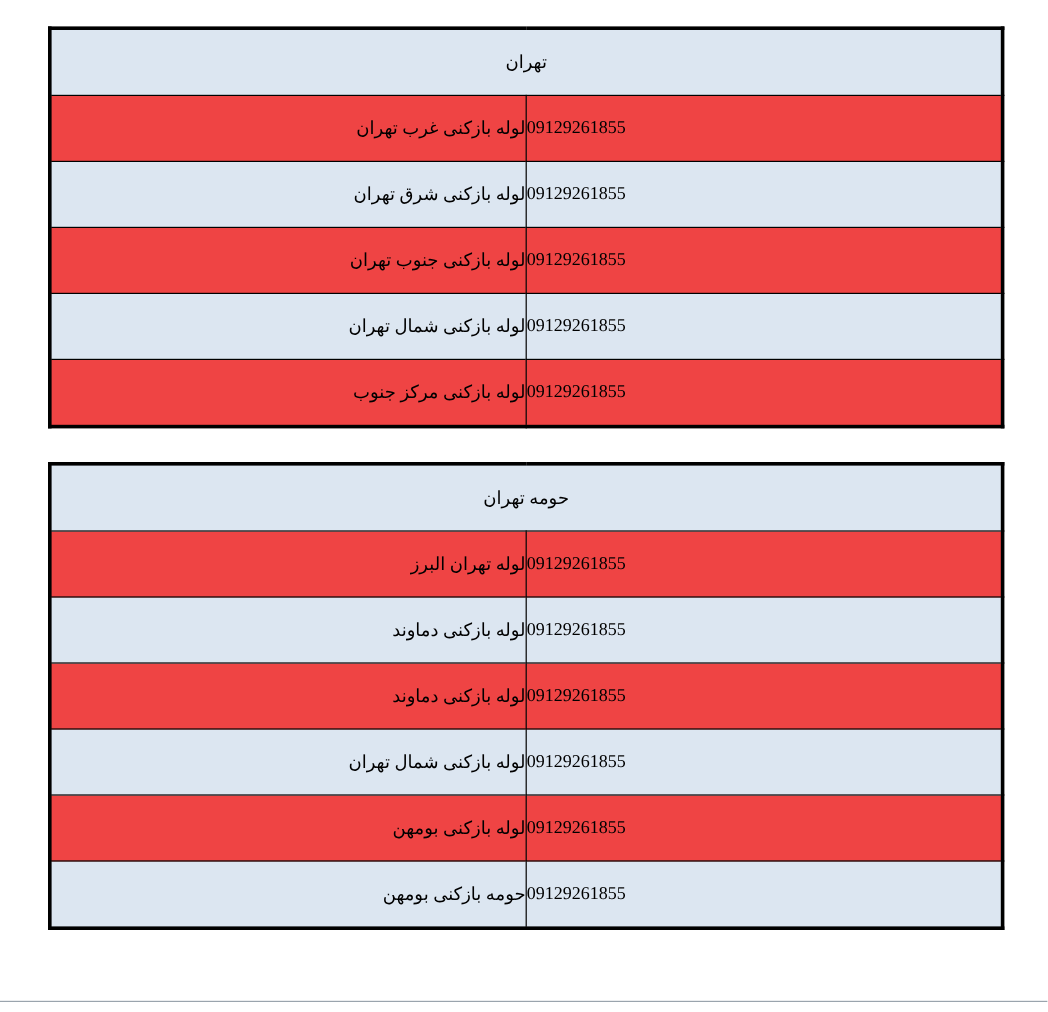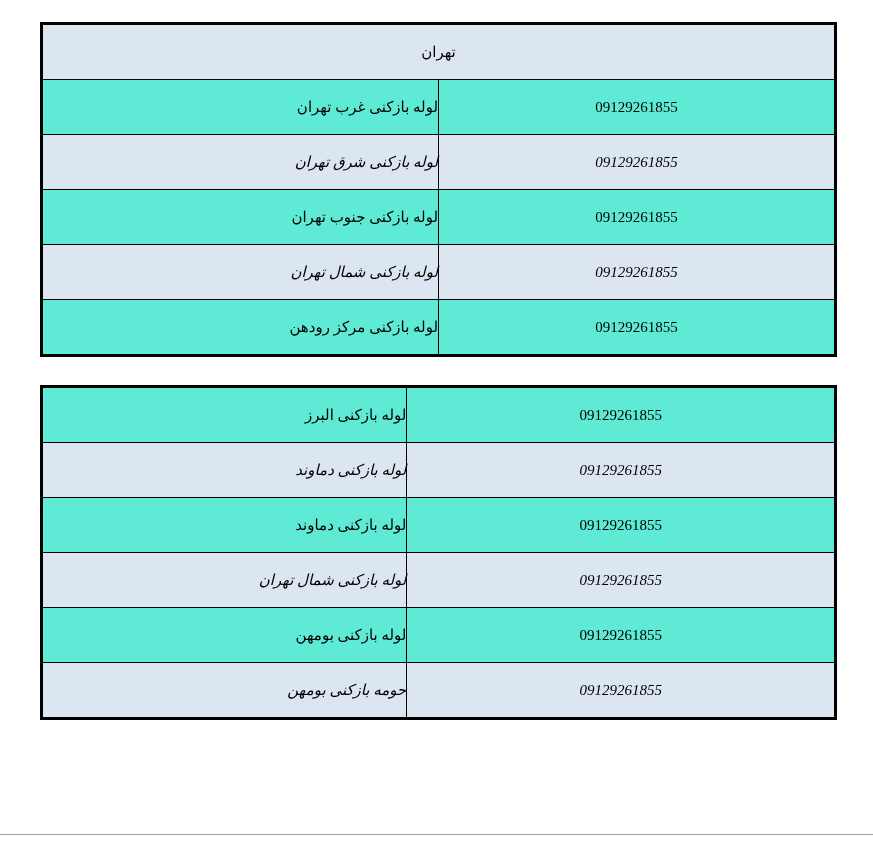--- a/index.html
+++ b/index.html
@@ -38,33 +38,31 @@
   }
   td.title-cell {
     background: #dce6f1;
     text-align: center;
     font-size: 15px;
     height: 48px;
     border-bottom: 2px solid #000000;
   }
   tr.row-shaded td {
     background: #dce6f1;
-    font-style: italic;
   }
   tr.row-plain td {
-    background: #5eead4;
+    background: #ef4444;
   }
   td.label-cell {
     text-align: right;
     padding-right: 14px;
     width: 46%;
     direction: rtl;
   }
   td.phone-cell {
-    text-align: center;
     width: 54%;
     direction: ltr;
     font-size: 16px;
   }
   .bottom-rule {
     position: absolute;
     left: 0;
     bottom: 8px;
     width: 873px;
     height: 1px;
@@ -92,30 +90,33 @@
       <tr class="row-plain">
         <td class="phone-cell">09129261855</td>
         <td class="label-cell">لوله بازکنی جنوب تهران</td>
       </tr>
       <tr class="row-shaded">
         <td class="phone-cell">09129261855</td>
         <td class="label-cell">لوله بازکنی شمال تهران</td>
       </tr>
       <tr class="row-plain">
         <td class="phone-cell">09129261855</td>
-        <td class="label-cell">لوله بازکنی مرکز رودهن</td>
+        <td class="label-cell">لوله بازکنی مرکز جنوب</td>
       </tr>
     </tbody>
   </table>
 
   <table class="data-table">
     <tbody>
+      <tr>
+        <td class="title-cell" colspan="2">حومه تهران</td>
+      </tr>
       <tr class="row-plain">
         <td class="phone-cell">09129261855</td>
-        <td class="label-cell">لوله بازکنی البرز</td>
+        <td class="label-cell">لوله تهران البرز</td>
       </tr>
       <tr class="row-shaded">
         <td class="phone-cell">09129261855</td>
         <td class="label-cell">لوله بازکنی دماوند</td>
       </tr>
       <tr class="row-plain">
         <td class="phone-cell">09129261855</td>
         <td class="label-cell">لوله بازکنی دماوند</td>
       </tr>
       <tr class="row-shaded">

